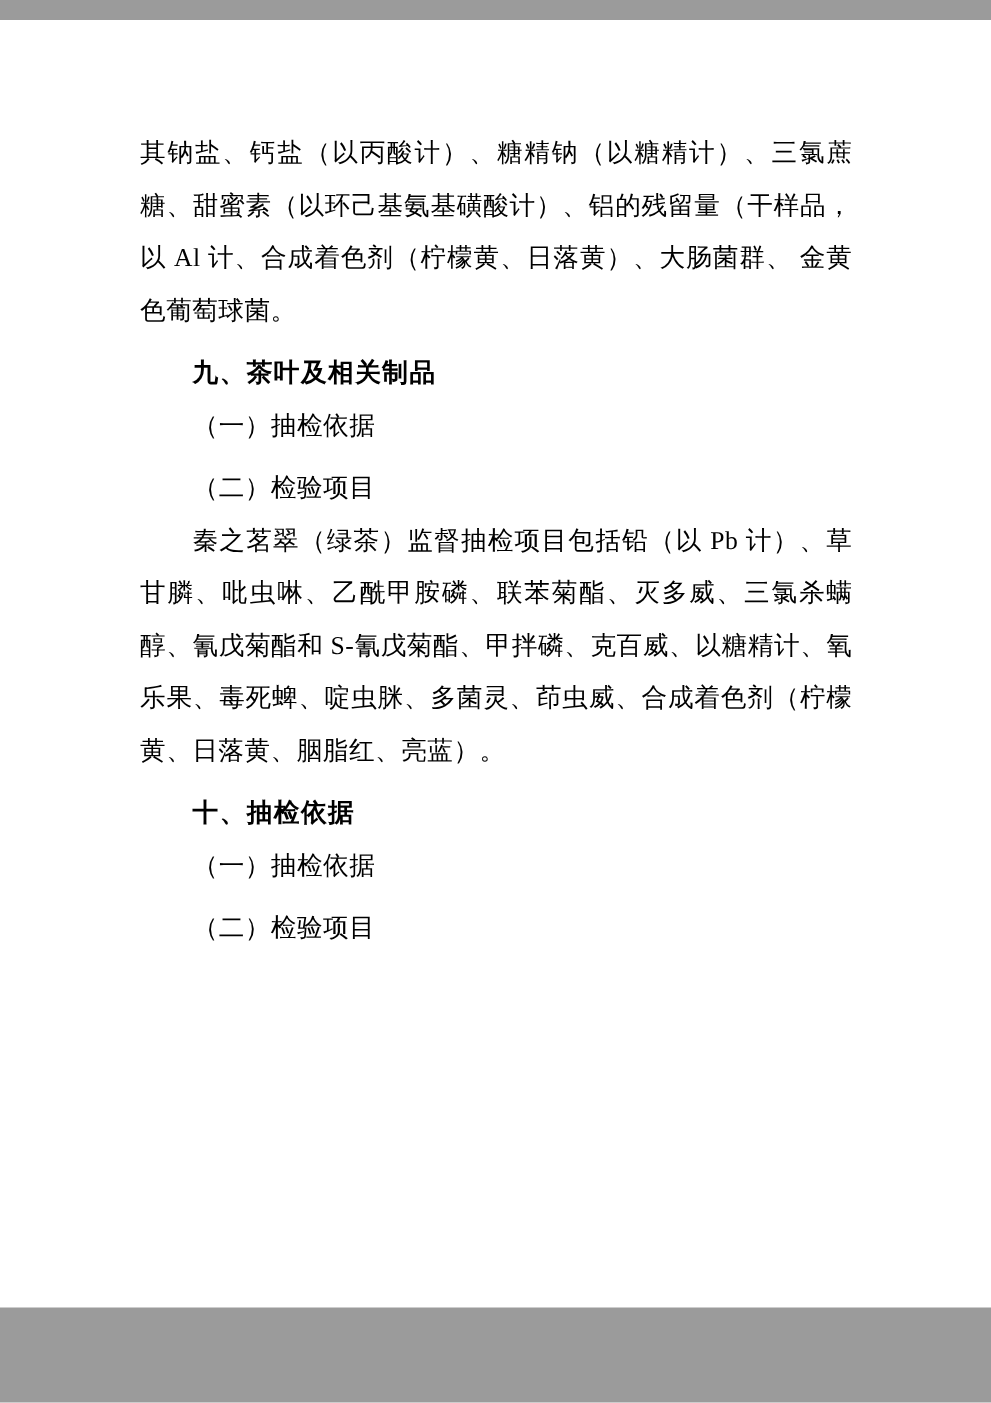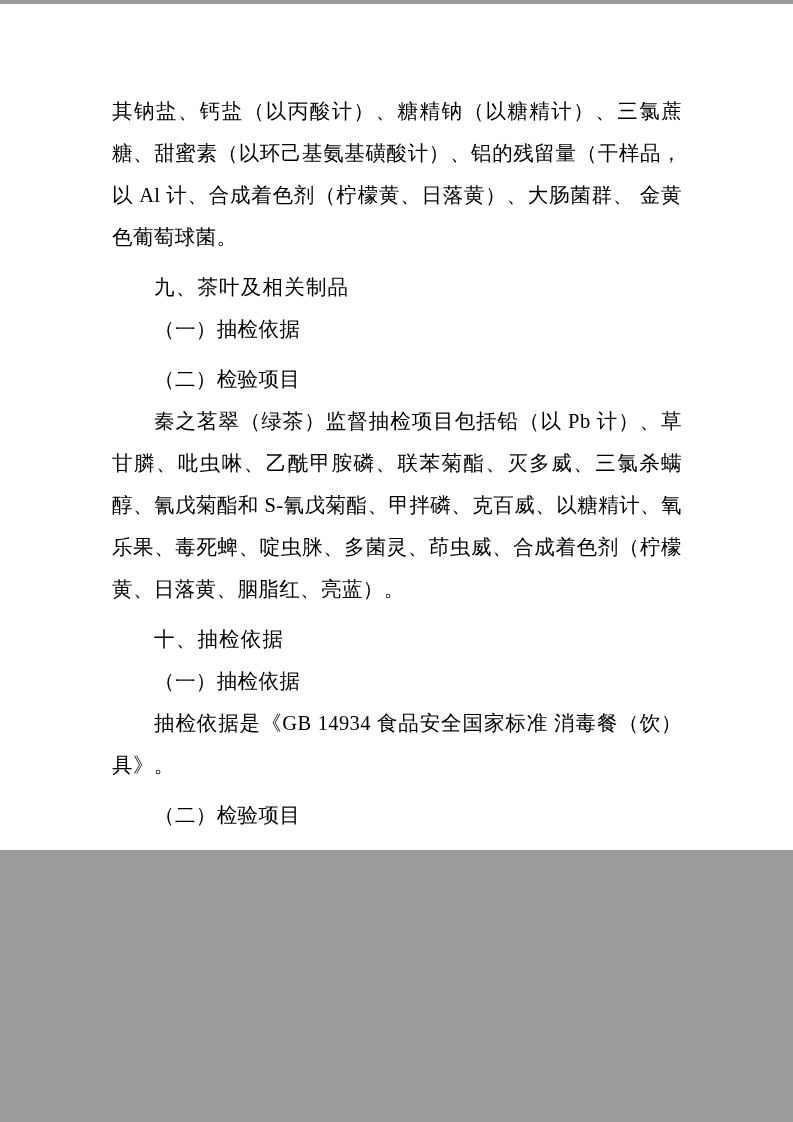--- a/index.html
+++ b/index.html
@@ -3,23 +3,23 @@
 <meta charset="utf-8">
 <style>
   html, body {
     margin: 0;
     padding: 0;
     background: #9b9b9b;
   }
   .page {
     position: relative;
     width: 793px;
-    height: 846px;
+    height: 1030px;
     background: #ffffff;
-    margin: 4px auto;
+    margin: 16px auto;
     overflow: hidden;
     font-family: "Liberation Serif", "DejaVu Serif", serif;
     color: #000000;
   }
   .content {
     position: absolute;
     left: 112px;
     top: 86px;
     width: 570px;
   }
@@ -28,21 +28,21 @@
     font-size: 20.5px;
     line-height: 42px;
     letter-spacing: 0.4px;
     text-align: justify;
     text-justify: inter-ideograph;
   }
   p.indent2 {
     text-indent: 42px;
   }
   p.heading {
-    font-weight: normal;
+    font-weight: bold;
     text-indent: 42px;
     letter-spacing: 1.2px;
   }
   .spacer-sm {
     height: 8px;
   }
   .page-number {
     position: absolute;
     left: 112px;
     top: 1038px;
@@ -68,21 +68,20 @@
 
     <p class="indent2">（二）检验项目</p>
 
     <p class="indent2">秦之茗翠（绿茶）监督抽检项目包括铅（以 Pb 计）、草甘膦、吡虫啉、乙酰甲胺磷、联苯菊酯、灭多威、三氯杀螨醇、氰戊菊酯和 S-氰戊菊酯、甲拌磷、克百威、以糖精计、氧乐果、毒死蜱、啶虫脒、多菌灵、茚虫威、合成着色剂（柠檬黄、日落黄、胭脂红、亮蓝）。</p>
     <div class="spacer-sm"></div>
 
     <p class="heading">十、抽检依据</p>
 
     <p class="indent2">（一）抽检依据</p>
 
-    <p class="indent2">抽检依据是《GB 14934 食品安全国家标准 消毒餐（饮）具》。</p>
     <div class="spacer-sm"></div>
 
     <p class="indent2">（二）检验项目</p>
 
   </div>
 
   <div class="page-number">8</div>
 </div>
 
 </body></html>

